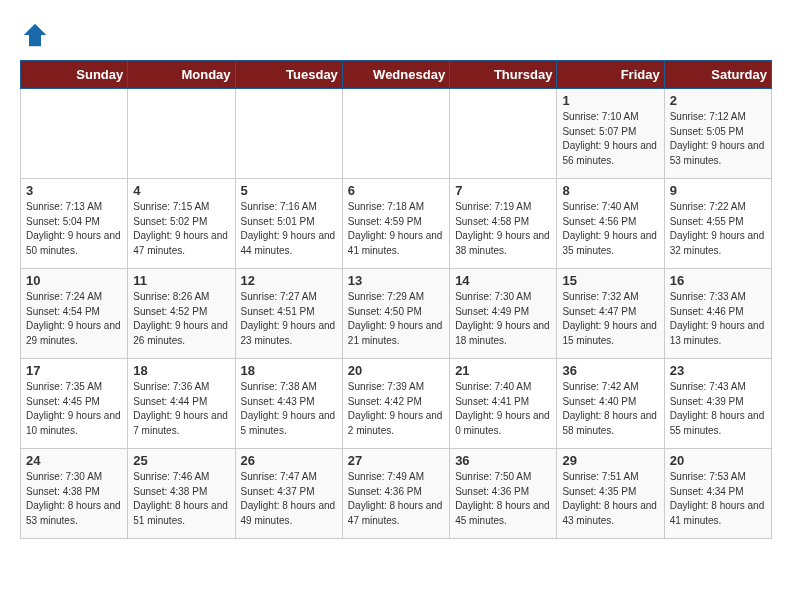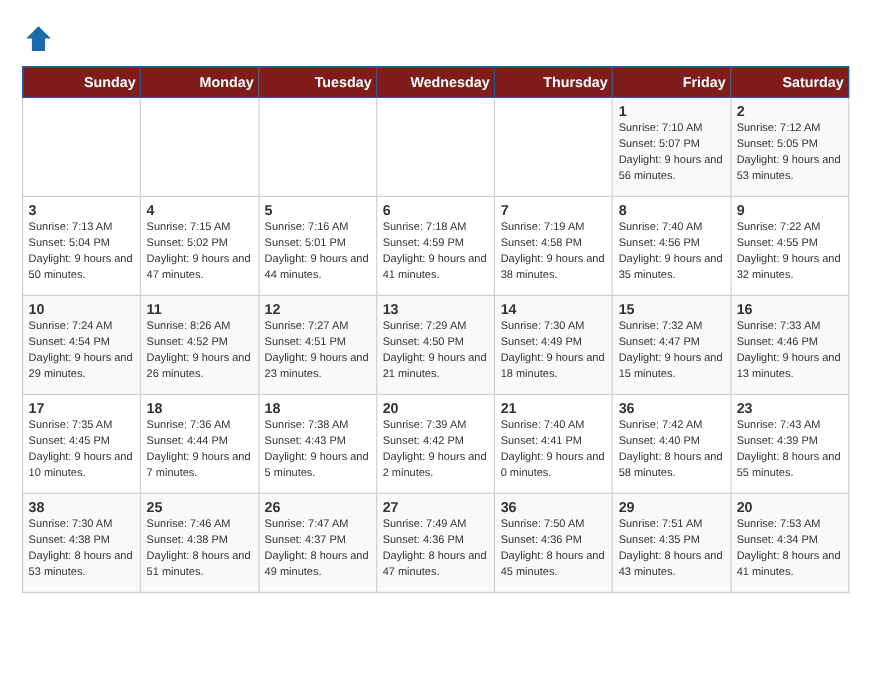--- a/index.html
+++ b/index.html
@@ -265,21 +265,21 @@
         </td>
         <td>
           <span class="day-number">23</span>
           <div class="day-info">Sunrise: 7:43 AM
 Sunset: 4:39 PM
 Daylight: 8 hours and 55 minutes.</div>
         </td>
       </tr>
       <tr>
         <td>
-          <span class="day-number">38</span>
+          <span class="day-number">24</span>
           <div class="day-info">Sunrise: 7:30 AM
 Sunset: 4:38 PM
 Daylight: 8 hours and 53 minutes.</div>
         </td>
         <td>
           <span class="day-number">25</span>
           <div class="day-info">Sunrise: 7:46 AM
 Sunset: 4:38 PM
 Daylight: 8 hours and 51 minutes.</div>
         </td>

